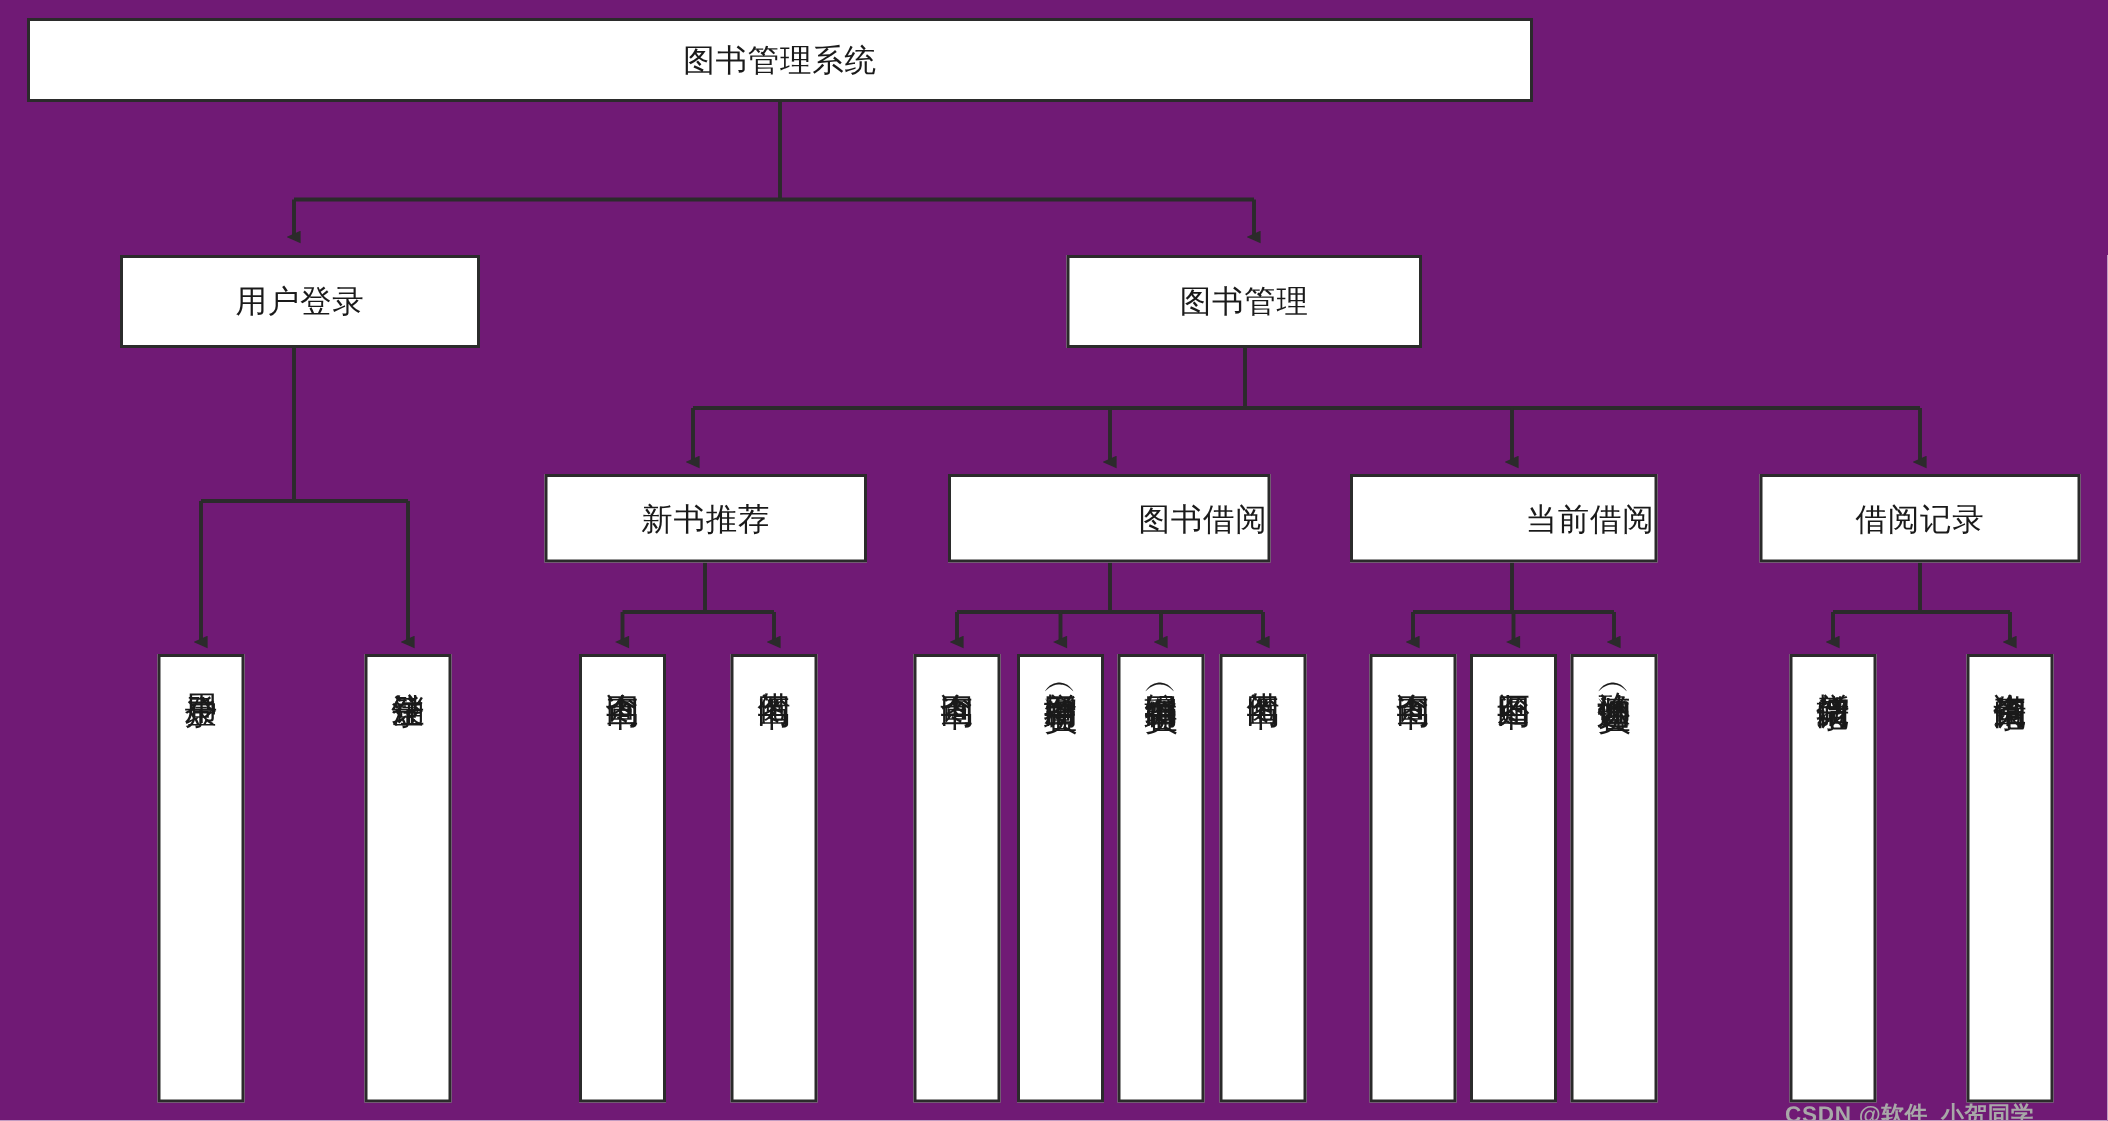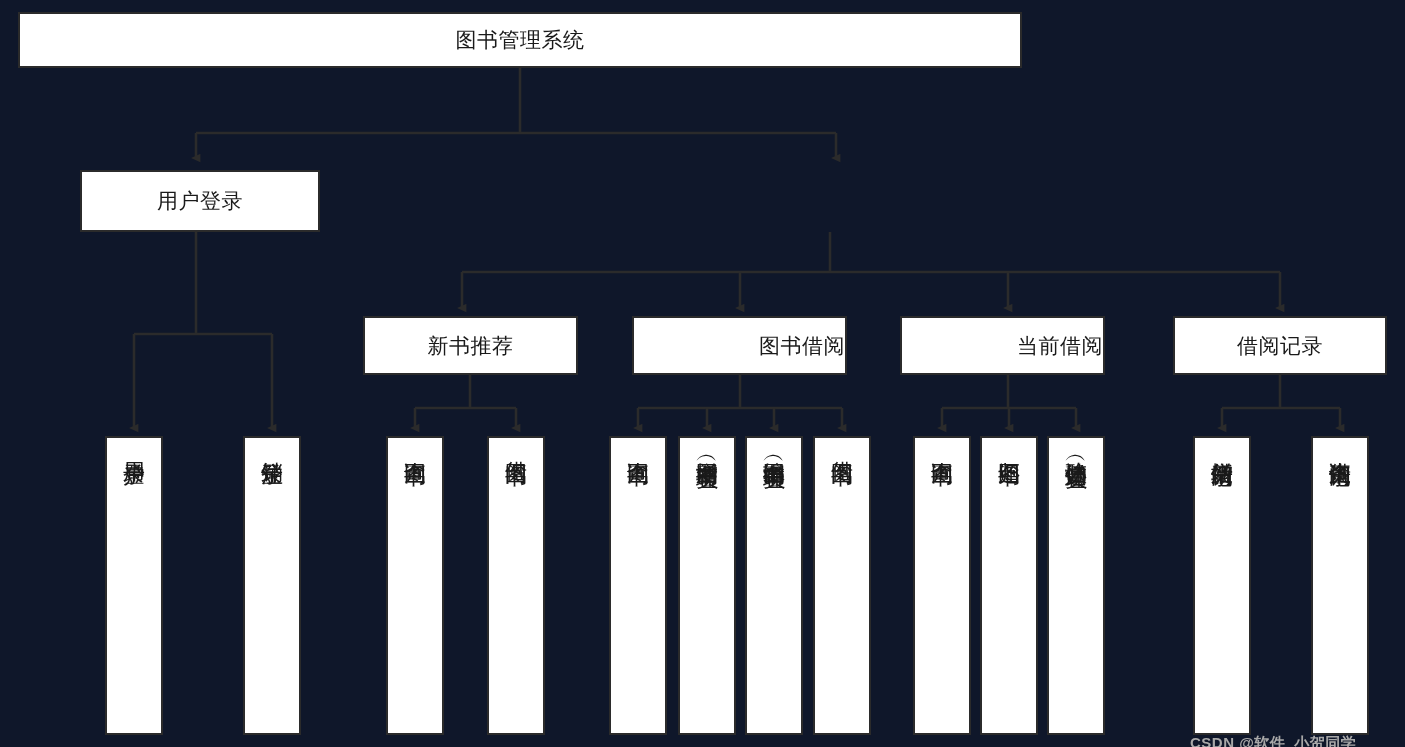--- a/index.html
+++ b/index.html
@@ -7,21 +7,21 @@
     padding: 0;
     background: #ffffff;
   }
   body {
     font-family: "Liberation Sans", "DejaVu Sans", sans-serif;
   }
   #canvas {
     position: relative;
     width: 1405px;
     height: 747px;
-    background: #0f172a;
+    background: #701a75;
     overflow: hidden;
   }
   svg#wires {
     position: absolute;
     left: 0;
     top: 0;
     width: 1405px;
     height: 747px;
     pointer-events: none;
   }
@@ -123,20 +123,23 @@
     </g>
   </svg>
 
   <div class="node node-h root" style="left:18px; top:12px; width:1004px; height:56px;">
     <span class="lbl">图书管理系统</span>
   </div>
 
   <div class="node node-h" style="left:80px; top:170px; width:240px; height:62px;">
     <span class="lbl">用户登录</span>
   </div>
+  <div class="node node-h" style="left:711px; top:170px; width:237px; height:62px;">
+    <span class="lbl">图书管理</span>
+  </div>
 
   <div class="node node-h" style="left:363px; top:316px; width:215px; height:59px;text-align:right;">
     <span class="lbl">新书推荐</span>
   </div>
   <div class="node node-h" style="left:632px; top:316px; width:215px; height:59px;justify-content:flex-end;">
     <span class="lbl">图书借阅</span>
   </div>
   <div class="node node-h" style="left:900px; top:316px; width:205px; height:59px;justify-content:flex-end;">
     <span class="lbl">当前借阅</span>
   </div>

